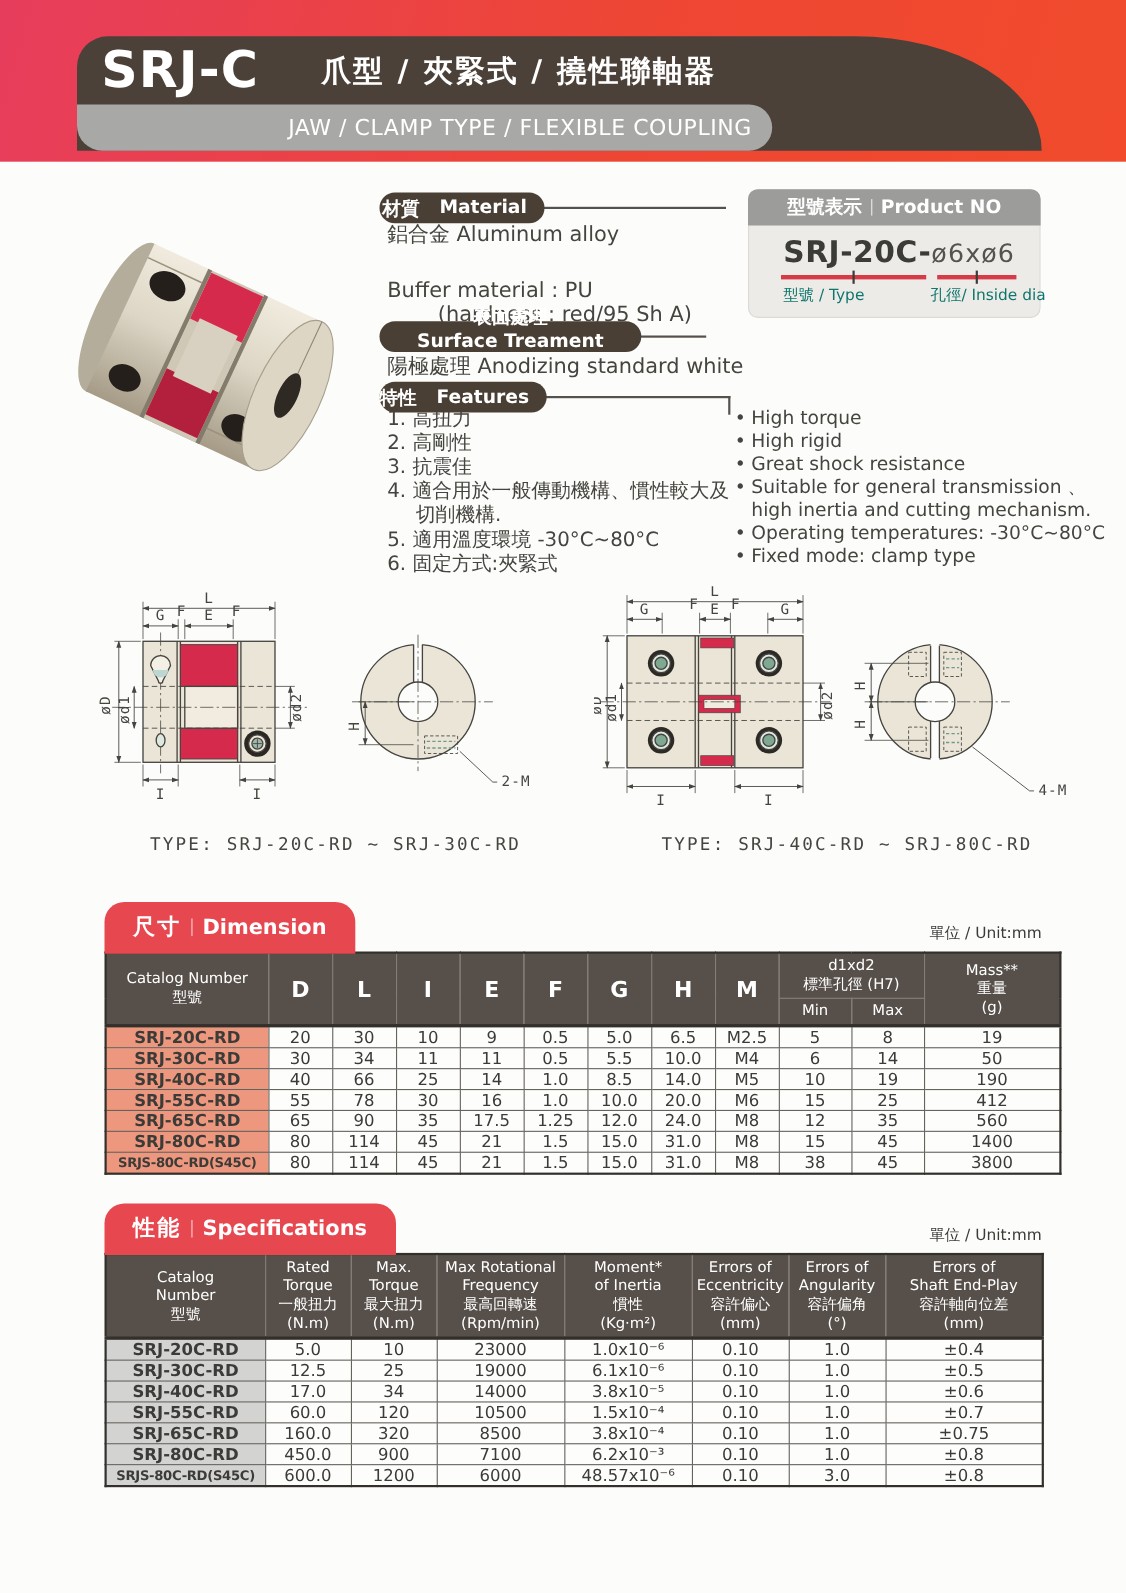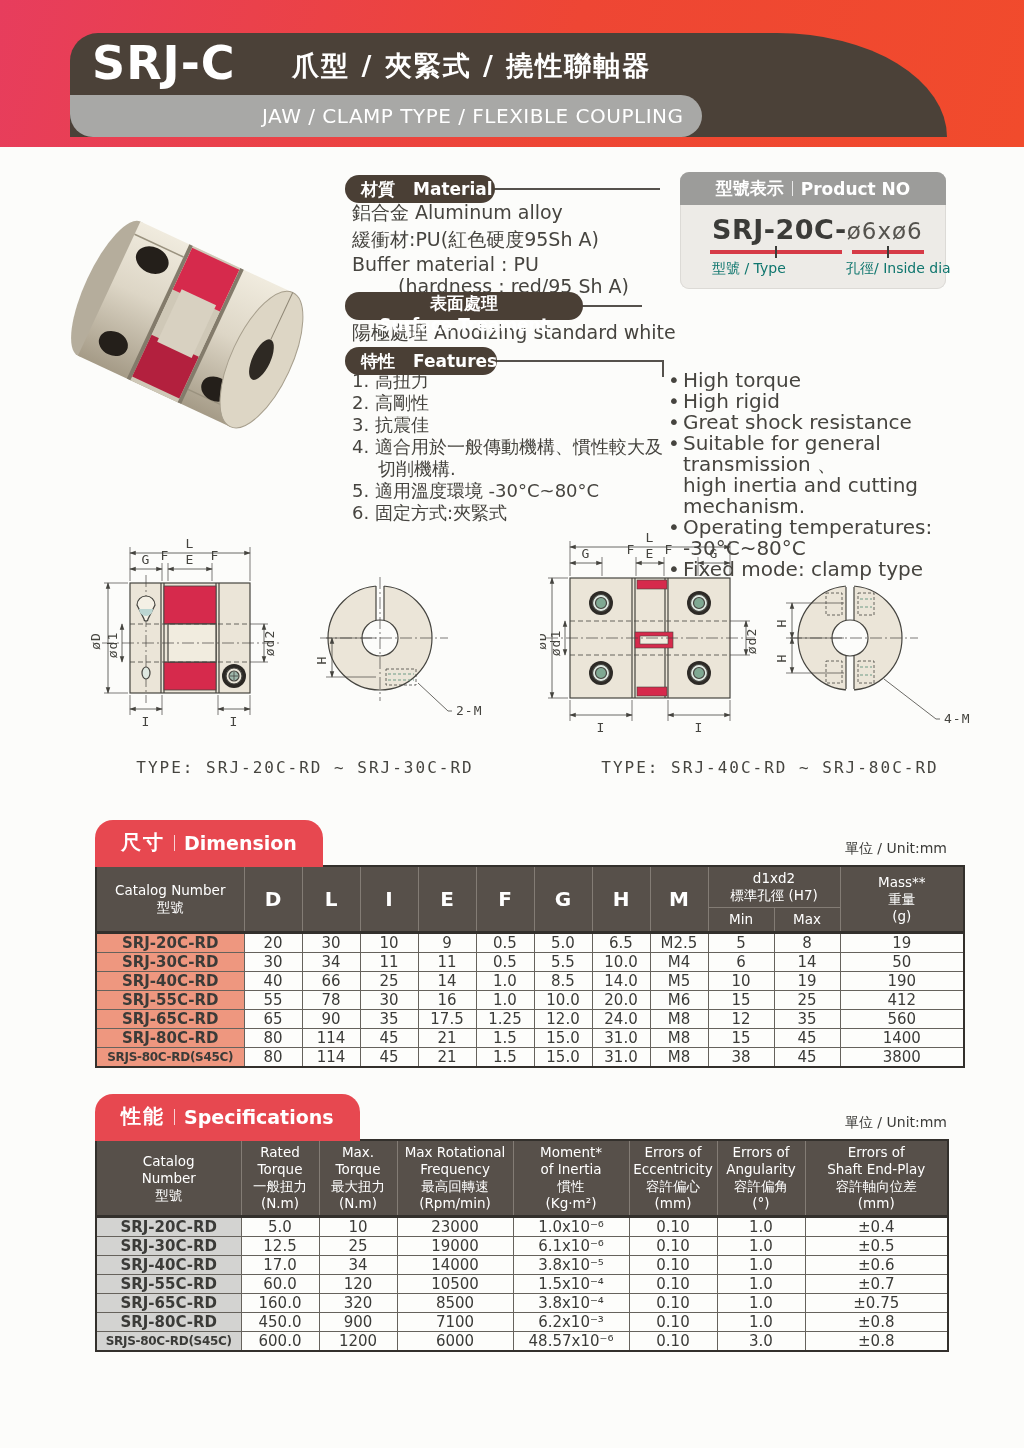--- a/index.html
+++ b/index.html
@@ -16,21 +16,21 @@
     background:#4b4138;border-top-left-radius:28px;border-top-right-radius:170px 104px;}
   .banner-gray{position:absolute;left:70px;top:95px;width:632px;height:42px;
     background:#a8a8a6;border-radius:0 22px 22px 24px;color:#fff;
     font-size:20px;line-height:42px;padding-left:192px;letter-spacing:.5px;white-space:nowrap;}
   .model-title{position:absolute;left:92px;top:40px;color:#fff;font-size:46px;
     font-weight:bold;letter-spacing:1px;line-height:1;}
   .title-zh{position:absolute;left:292px;top:52px;color:#fff;font-size:27px;
     font-weight:bold;letter-spacing:2px;line-height:1;}
   
   .pill{position:absolute;height:28px;background:#4a3f35;border-radius:14px;
-    color:#fff;display:flex;align-items:center;justify-content:flex-start;
+    color:#fff;display:flex;align-items:center;justify-content:flex-end;
     font-size:17px;font-weight:bold;padding:0 16px;white-space:nowrap;z-index:2;}
   .pill .sep,.section-tab .sep{width:1px;height:16px;background:rgba(255,255,255,.75);
     margin:0 9px;display:inline-block;}
   .hline{position:absolute;height:2px;background:#55514c;}
   .vline{position:absolute;width:2px;background:#55514c;}
   .body-text{position:absolute;font-size:19px;color:#46443f;white-space:nowrap;}
   
   .prod-box{position:absolute;left:680px;top:172px;width:266px;height:117px;
     background:#edebe7;border-radius:9px;box-shadow:0 0 0 1px #dcdad6 inset;}
   .prod-box-head{height:33px;background:#9c9c9a;border-radius:9px 9px 0 0;color:#fff;
@@ -38,21 +38,21 @@
   .prod-box-head .sep{width:1px;height:15px;background:rgba(255,255,255,.8);margin:0 8px;}
   .prod-code{position:absolute;left:32px;top:42px;font-size:27px;font-weight:bold;
     color:#3b3b38;letter-spacing:.5px;white-space:nowrap;}
   .prod-code .suffix{font-weight:normal;font-size:23px;color:#55534e;letter-spacing:1px;}
   .redline{position:absolute;height:4px;background:#d63b47;}
   .redtick{position:absolute;width:2px;height:12px;background:#3b3b38;}
   .prod-sub{position:absolute;font-size:14px;color:#0f766e;white-space:nowrap;}
   
   .feat-zh-list{position:absolute;left:352px;top:370px;width:312px;font-size:18px;}
   .feat-zh-item{white-space:pre-line;line-height:22px;padding-left:26px;text-indent:-26px;color:#46443f;}
-  .feat-en-list{position:absolute;left:668px;top:370px;width:340px;font-size:20px;}
+  .feat-en-list{position:absolute;left:668px;top:370px;width:340px;font-size:17px;}
   .feat-en-item{white-space:pre-line;line-height:21px;padding-left:15px;position:relative;color:#46443f;}
   .feat-en-item::before{content:"•";position:absolute;left:0;top:0;}
   
   .diagram{position:absolute;}
   .diagram text{fill:#45443f;font-family:"DejaVu Sans Mono","Liberation Mono",monospace;}
   .dimtxt{font-size:13px;letter-spacing:1px;}
   .typetxt{font-size:16px;letter-spacing:2px;}
   
   .table-block{position:absolute;left:95px;width:854px;}
   .section-tab{position:relative;display:inline-flex;align-items:center;background:#e74850;
@@ -114,21 +114,20 @@
     </g>
   </svg>
 
   <div class="pill" style="left:345px;top:175px;width:150px;">
     <span>材質</span>
     <span class="sep"></span>
     <span>Material</span>
   </div>
   <div class="hline" style="left:492px;top:188px;width:168px;"></div>
   <div class="body-text" style="left:352px;top:200px;">鋁合金 Aluminum alloy</div>
-  <div class="body-text" style="left:352px;top:227px;">緩衝材:PU(紅色硬度95Sh A)</div>
   <div class="body-text" style="left:352px;top:253px;">Buffer material : PU</div>
   <div class="body-text" style="left:398px;top:275px;">(hardness : red/95 Sh A)</div>
 
   <div class="prod-box">
     <div class="prod-box-head">
       <span>型號表示</span>
       <span class="sep"></span>
       <span>Product NO</span>
     </div>
     <div class="prod-code">

